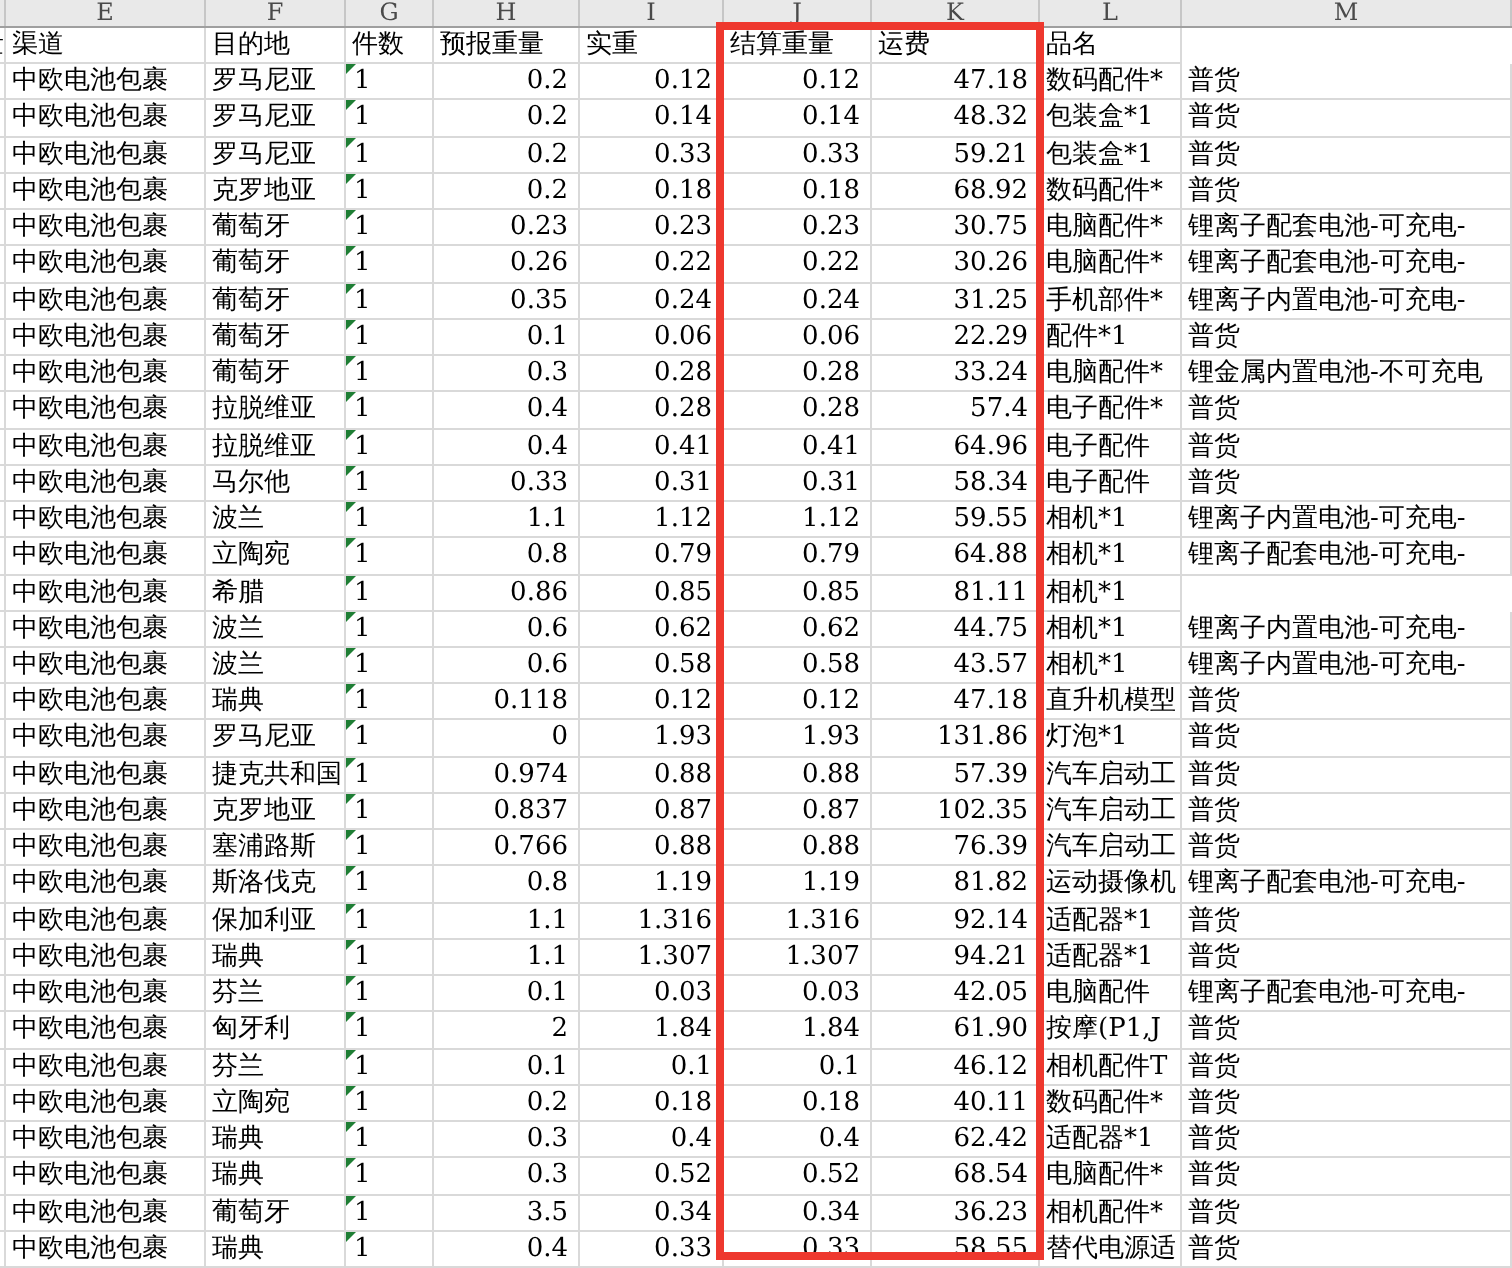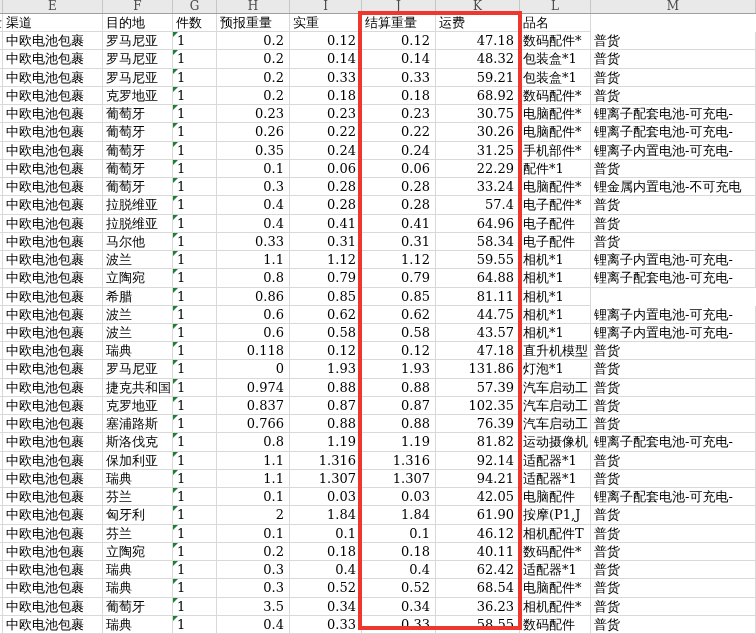--- a/index.html
+++ b/index.html
@@ -478,18 +478,18 @@
       </div>
       <div class="grid-row row">
         <div class="cell sliver"></div>
         <div class="cell txt">中欧电池包裹</div>
         <div class="cell txt">瑞典</div>
         <div class="cell txt pieces"><span class="tri" style="border-top-color: rgb(30, 126, 52);"></span>1</div>
         <div class="cell num">0.4</div>
         <div class="cell num">0.33</div>
         <div class="cell num">0.33</div>
         <div class="cell num">58.55</div>
-        <div class="cell txt">数码配件</div>
+        <div class="cell txt">替代电源适</div>
         <div class="cell txt">普货</div>
       </div>
     </div>
   <div class="highlight-box" id="highlightBox" style="border-color: rgb(238, 56, 46);"></div>
 </div>
 
 </body></html>

